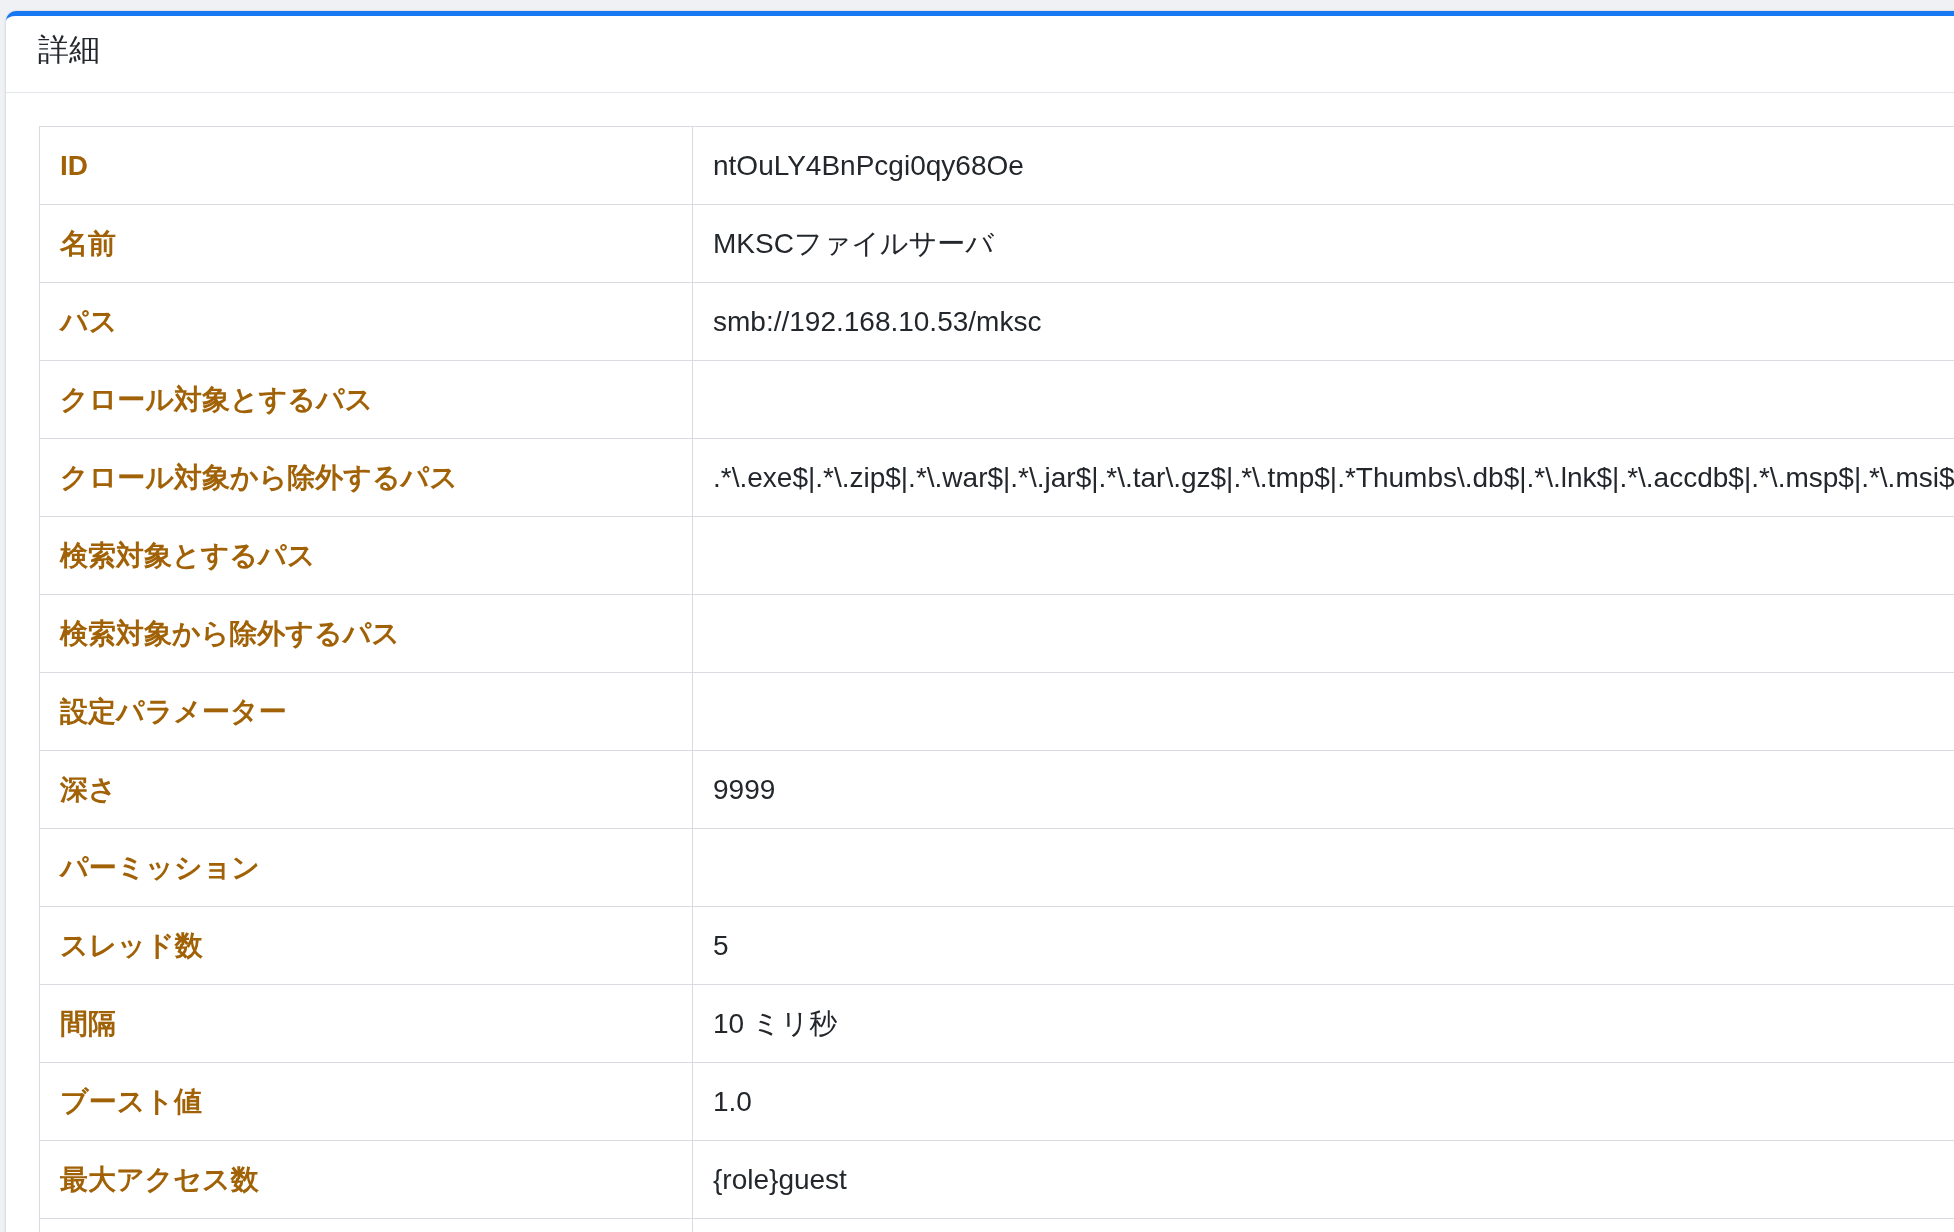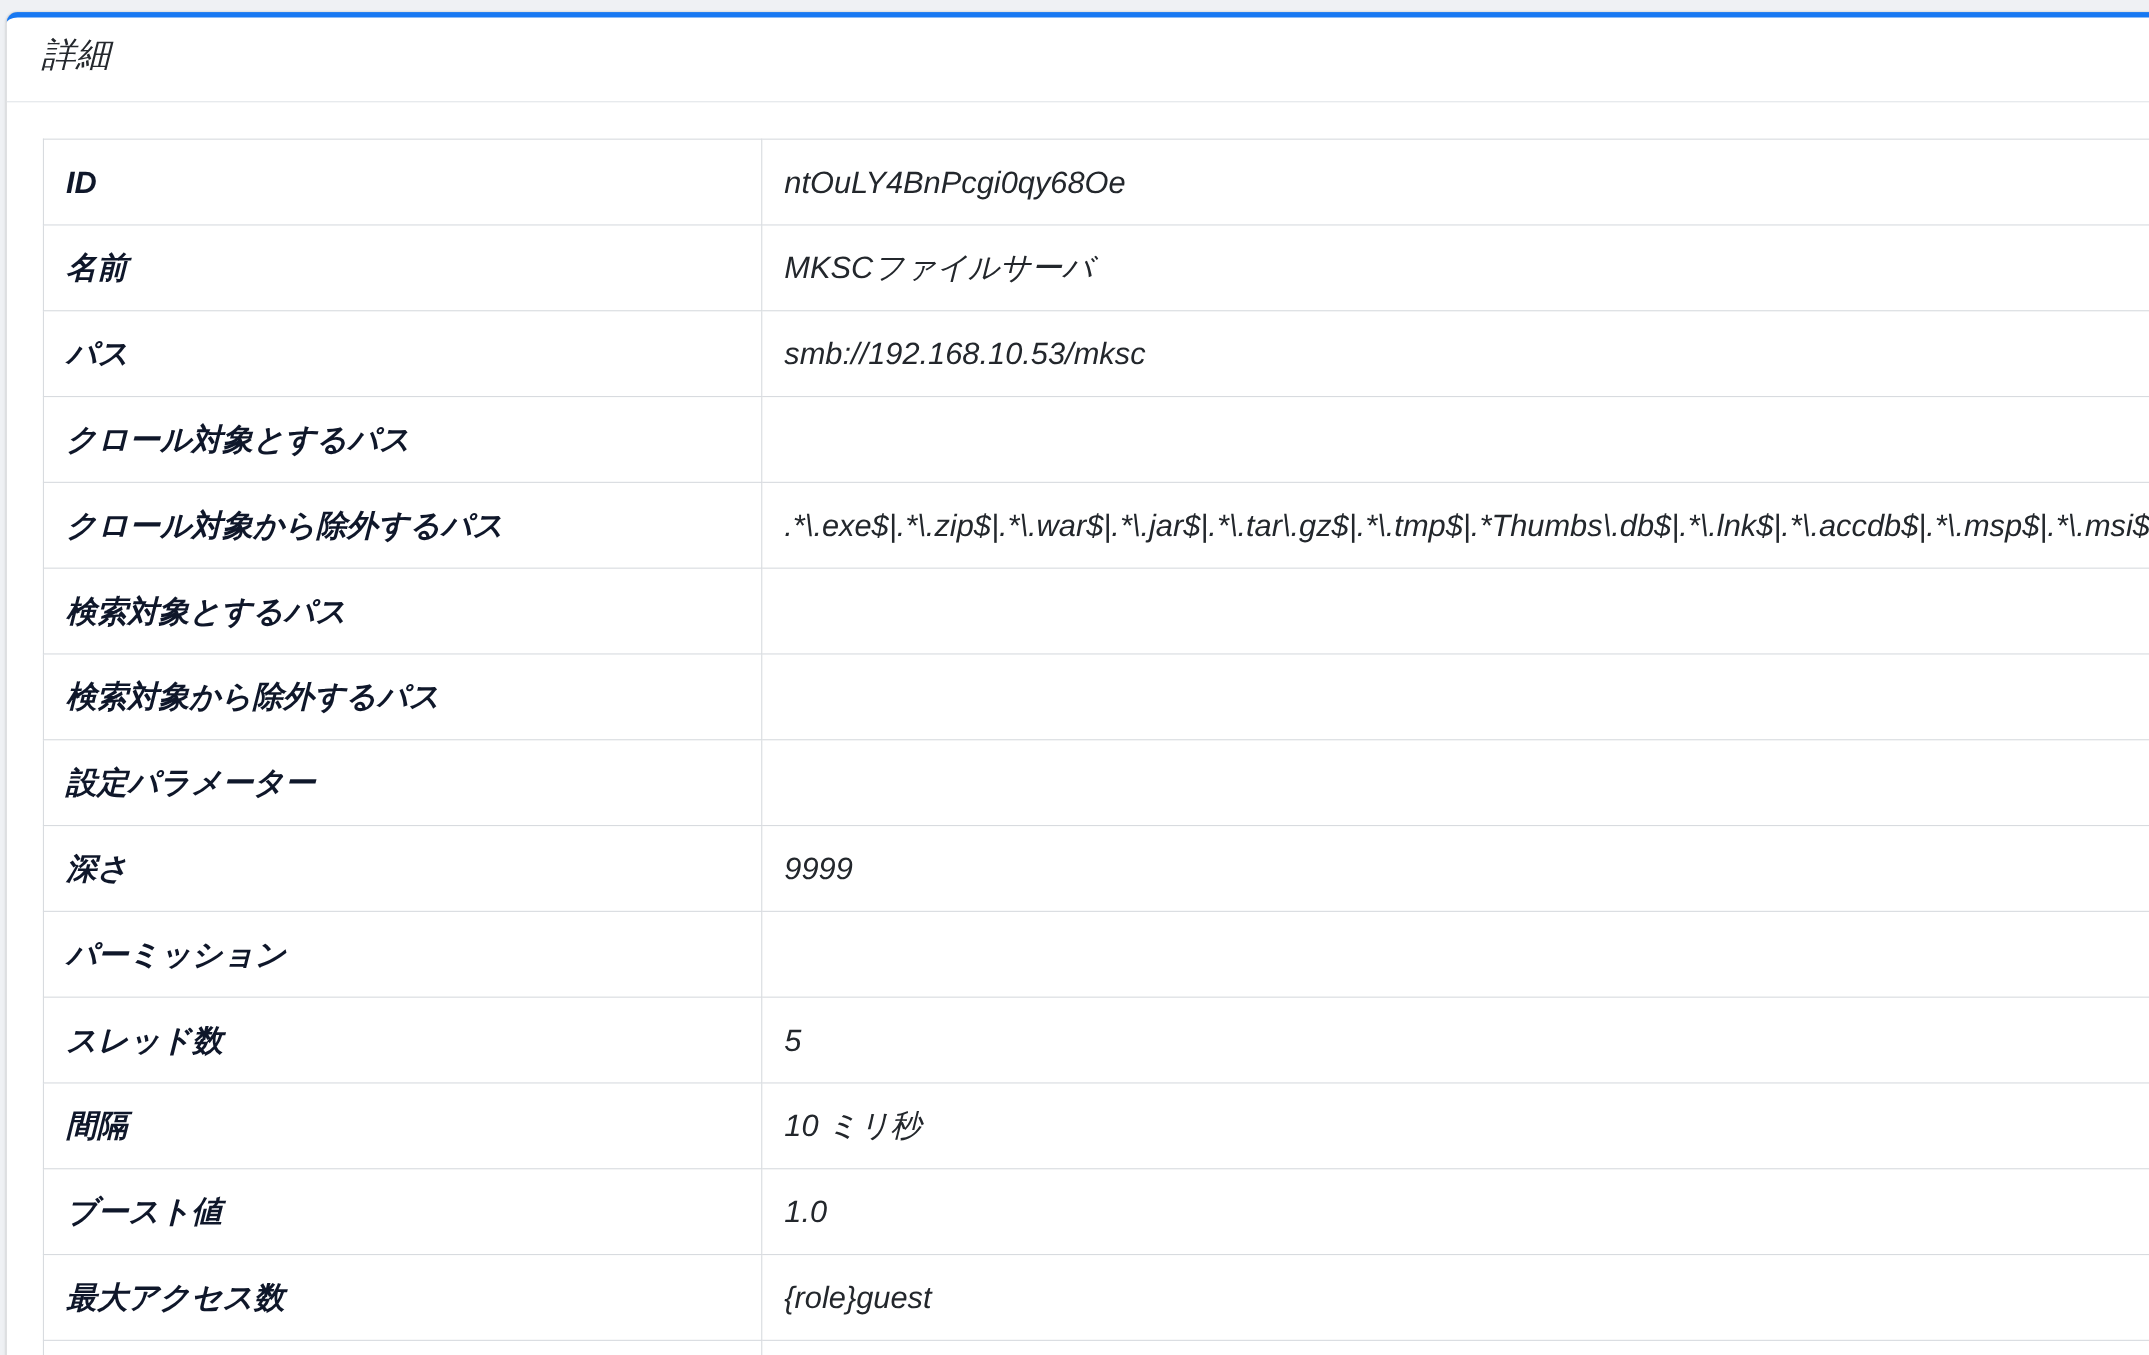--- a/index.html
+++ b/index.html
@@ -7,21 +7,20 @@
     padding: 0;
     font-family: "Liberation Sans", "DejaVu Sans", sans-serif;
     color: #212529;
   }
   .viewport {
     position: relative;
     width: 1954px;
     height: 1232px;
     background: #eff1f4;
     overflow: hidden;
-    font-style: italic;
   }
   
   .card {
     position: absolute;
     left: 6px;
     top: 11px;
     width: 2200px;
     height: 1400px;
     background: #ffffff;
     border-radius: 10px 10px 0 0;
@@ -50,21 +49,21 @@
     padding: 24px 20px;
     line-height: 29px;
     vertical-align: middle;
     text-align: left;
     overflow: hidden;
     white-space: nowrap;
   }
   table.detail-table th {
     width: 612px;
     font-weight: 700;
-    color: #0f172a;
+    color: #a16207;
   }
   table.detail-table td {
     font-weight: 400;
     color: #23272c;
   }
   
   table.detail-table tr.partial th,
   table.detail-table tr.partial td {
     height: 78px;
   }

